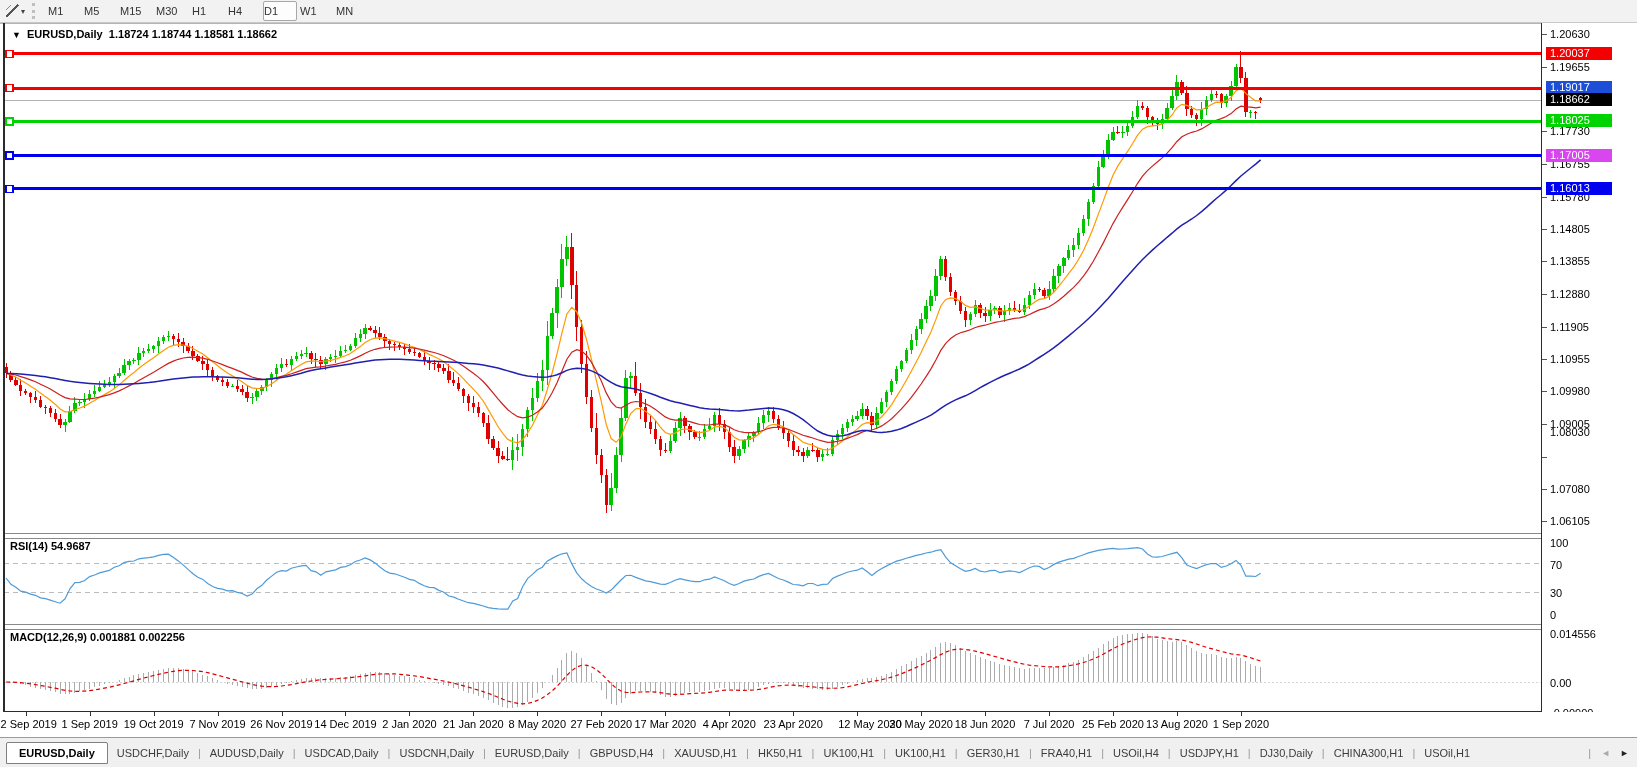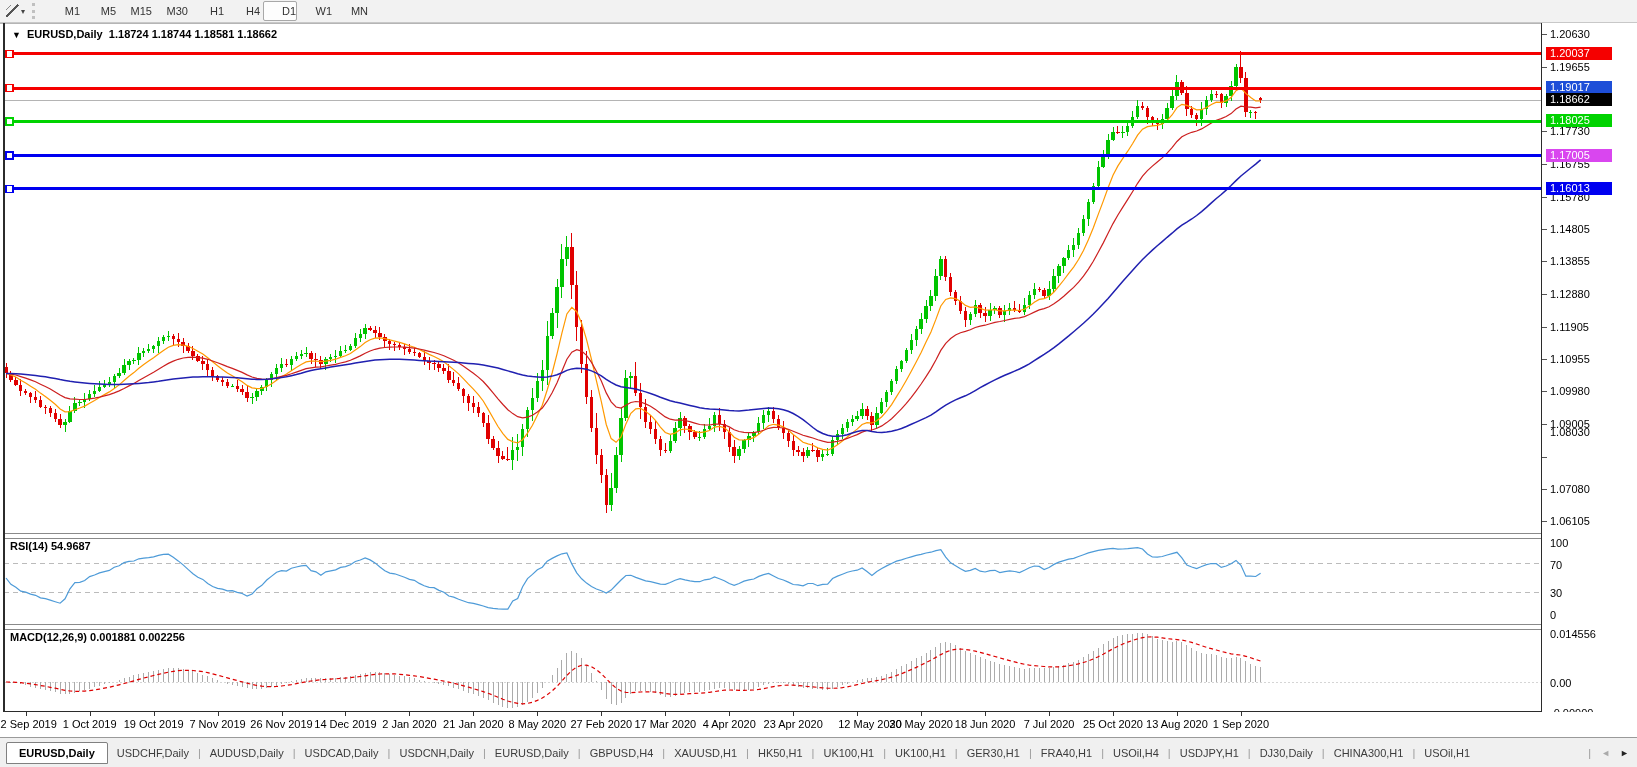--- a/index.html
+++ b/index.html
@@ -3,21 +3,21 @@
 <meta charset="utf-8">
 <style>
   html,body{margin:0;padding:0;width:1637px;height:767px;overflow:hidden;
     font-family:"Liberation Sans","DejaVu Sans",sans-serif;font-size:11px;background:#fff;}
   #app{position:relative;width:1637px;height:767px;}
   
   #toolbar{position:absolute;left:0;top:0;width:1637px;height:22px;background:#f2f2f2;
     border-bottom:1px solid #c8c8c8;display:flex;align-items:center;}
   #tool-icon{width:30px;height:20px;display:flex;align-items:center;justify-content:center;gap:2px;color:#444;}
   #tool-sep{width:5px;height:16px;border-left:3px dotted #c0c0c0;margin:0 6px 0 2px;}
-  .tf-btn{min-width:32px;height:18px;line-height:18px;text-align:right;color:#333;margin:0 1px;
+  .tf-btn{min-width:32px;height:18px;line-height:18px;text-align:left;color:#333;margin:0 1px;
     border:1px solid transparent;border-radius:2px;cursor:default;}
   .tf-btn.active{background:#fdfdfd;border:1px solid #a8a8a8;}
   
   #chartwin{position:absolute;left:0;top:23px;width:1637px;height:714px;background:#fff;}
   #win-top-border{position:absolute;left:0;top:0;width:1637px;height:1px;background:#b5b5b5;}
   #left-border{position:absolute;left:3px;top:0;width:2px;height:690px;background:#2b2b2b;}
   #axis-border{position:absolute;left:1541px;top:0;width:1px;height:689px;background:#2b2b2b;}
   #macd-bottom-line{position:absolute;left:3px;top:688px;width:1539px;height:1px;background:#2b2b2b;}
   svg{position:absolute;left:4px;shape-rendering:crispEdges;}
   #main-svg{top:1px;}
@@ -934,21 +934,21 @@
         <span class="tick-label" style="top: 684.294px;">-0.00900</span>
       </div>
     <div id="left-border"></div>
     <div id="axis-border"></div>
     <div id="macd-bottom-line"></div>
 
     <div id="date-axis">
         <span class="date-tick" style="left: 25.68px;"></span>
         <span class="date-label" style="left: 25.68px;">12 Sep 2019</span>
         <span class="date-tick" style="left: 89.64px;"></span>
-        <span class="date-label" style="left: 89.64px;">1 Oct 2019</span>
+        <span class="date-label" style="left: 89.64px;">1 Sep 2019</span>
         <span class="date-tick" style="left: 153.6px;"></span>
         <span class="date-label" style="left: 153.6px;">19 Oct 2019</span>
         <span class="date-tick" style="left: 217.56px;"></span>
         <span class="date-label" style="left: 217.56px;">7 Nov 2019</span>
         <span class="date-tick" style="left: 281.52px;"></span>
         <span class="date-label" style="left: 281.52px;">26 Nov 2019</span>
         <span class="date-tick" style="left: 345.48px;"></span>
         <span class="date-label" style="left: 345.48px;">14 Dec 2019</span>
         <span class="date-tick" style="left: 409.44px;"></span>
         <span class="date-label" style="left: 409.44px;">2 Jan 2020</span>
@@ -966,21 +966,21 @@
         <span class="date-label" style="left: 793.2px;">23 Apr 2020</span>
         <span class="date-tick" style="left: 857.16px;"></span>
         <span class="date-label" style="left: 817px; margin-left: 8px;">12 May 2020</span>
         <span class="date-tick" style="left: 921.12px;"></span>
         <span class="date-label" style="left: 921.12px;">30 May 2020</span>
         <span class="date-tick" style="left: 985.08px;"></span>
         <span class="date-label" style="left: 985.08px;">18 Jun 2020</span>
         <span class="date-tick" style="left: 1049.04px;"></span>
         <span class="date-label" style="left: 1049.04px;">7 Jul 2020</span>
         <span class="date-tick" style="left: 1113px;"></span>
-        <span class="date-label" style="left: 1113px;">25 Oct 2020</span>
+        <span class="date-label" style="left: 1113px;">25 Feb 2020</span>
         <span class="date-tick" style="left: 1176.96px;"></span>
         <span class="date-label" style="left: 1176.96px;">13 Aug 2020</span>
         <span class="date-tick" style="left: 1240.92px;"></span>
         <span class="date-label" style="left: 1240.92px;">1 Sep 2020</span>
       </div>
   </div>
 
   <div id="tab-divider"></div>
   <div id="tabbar">
     <span id="tabs-host" style="display:flex;align-items:center;">

